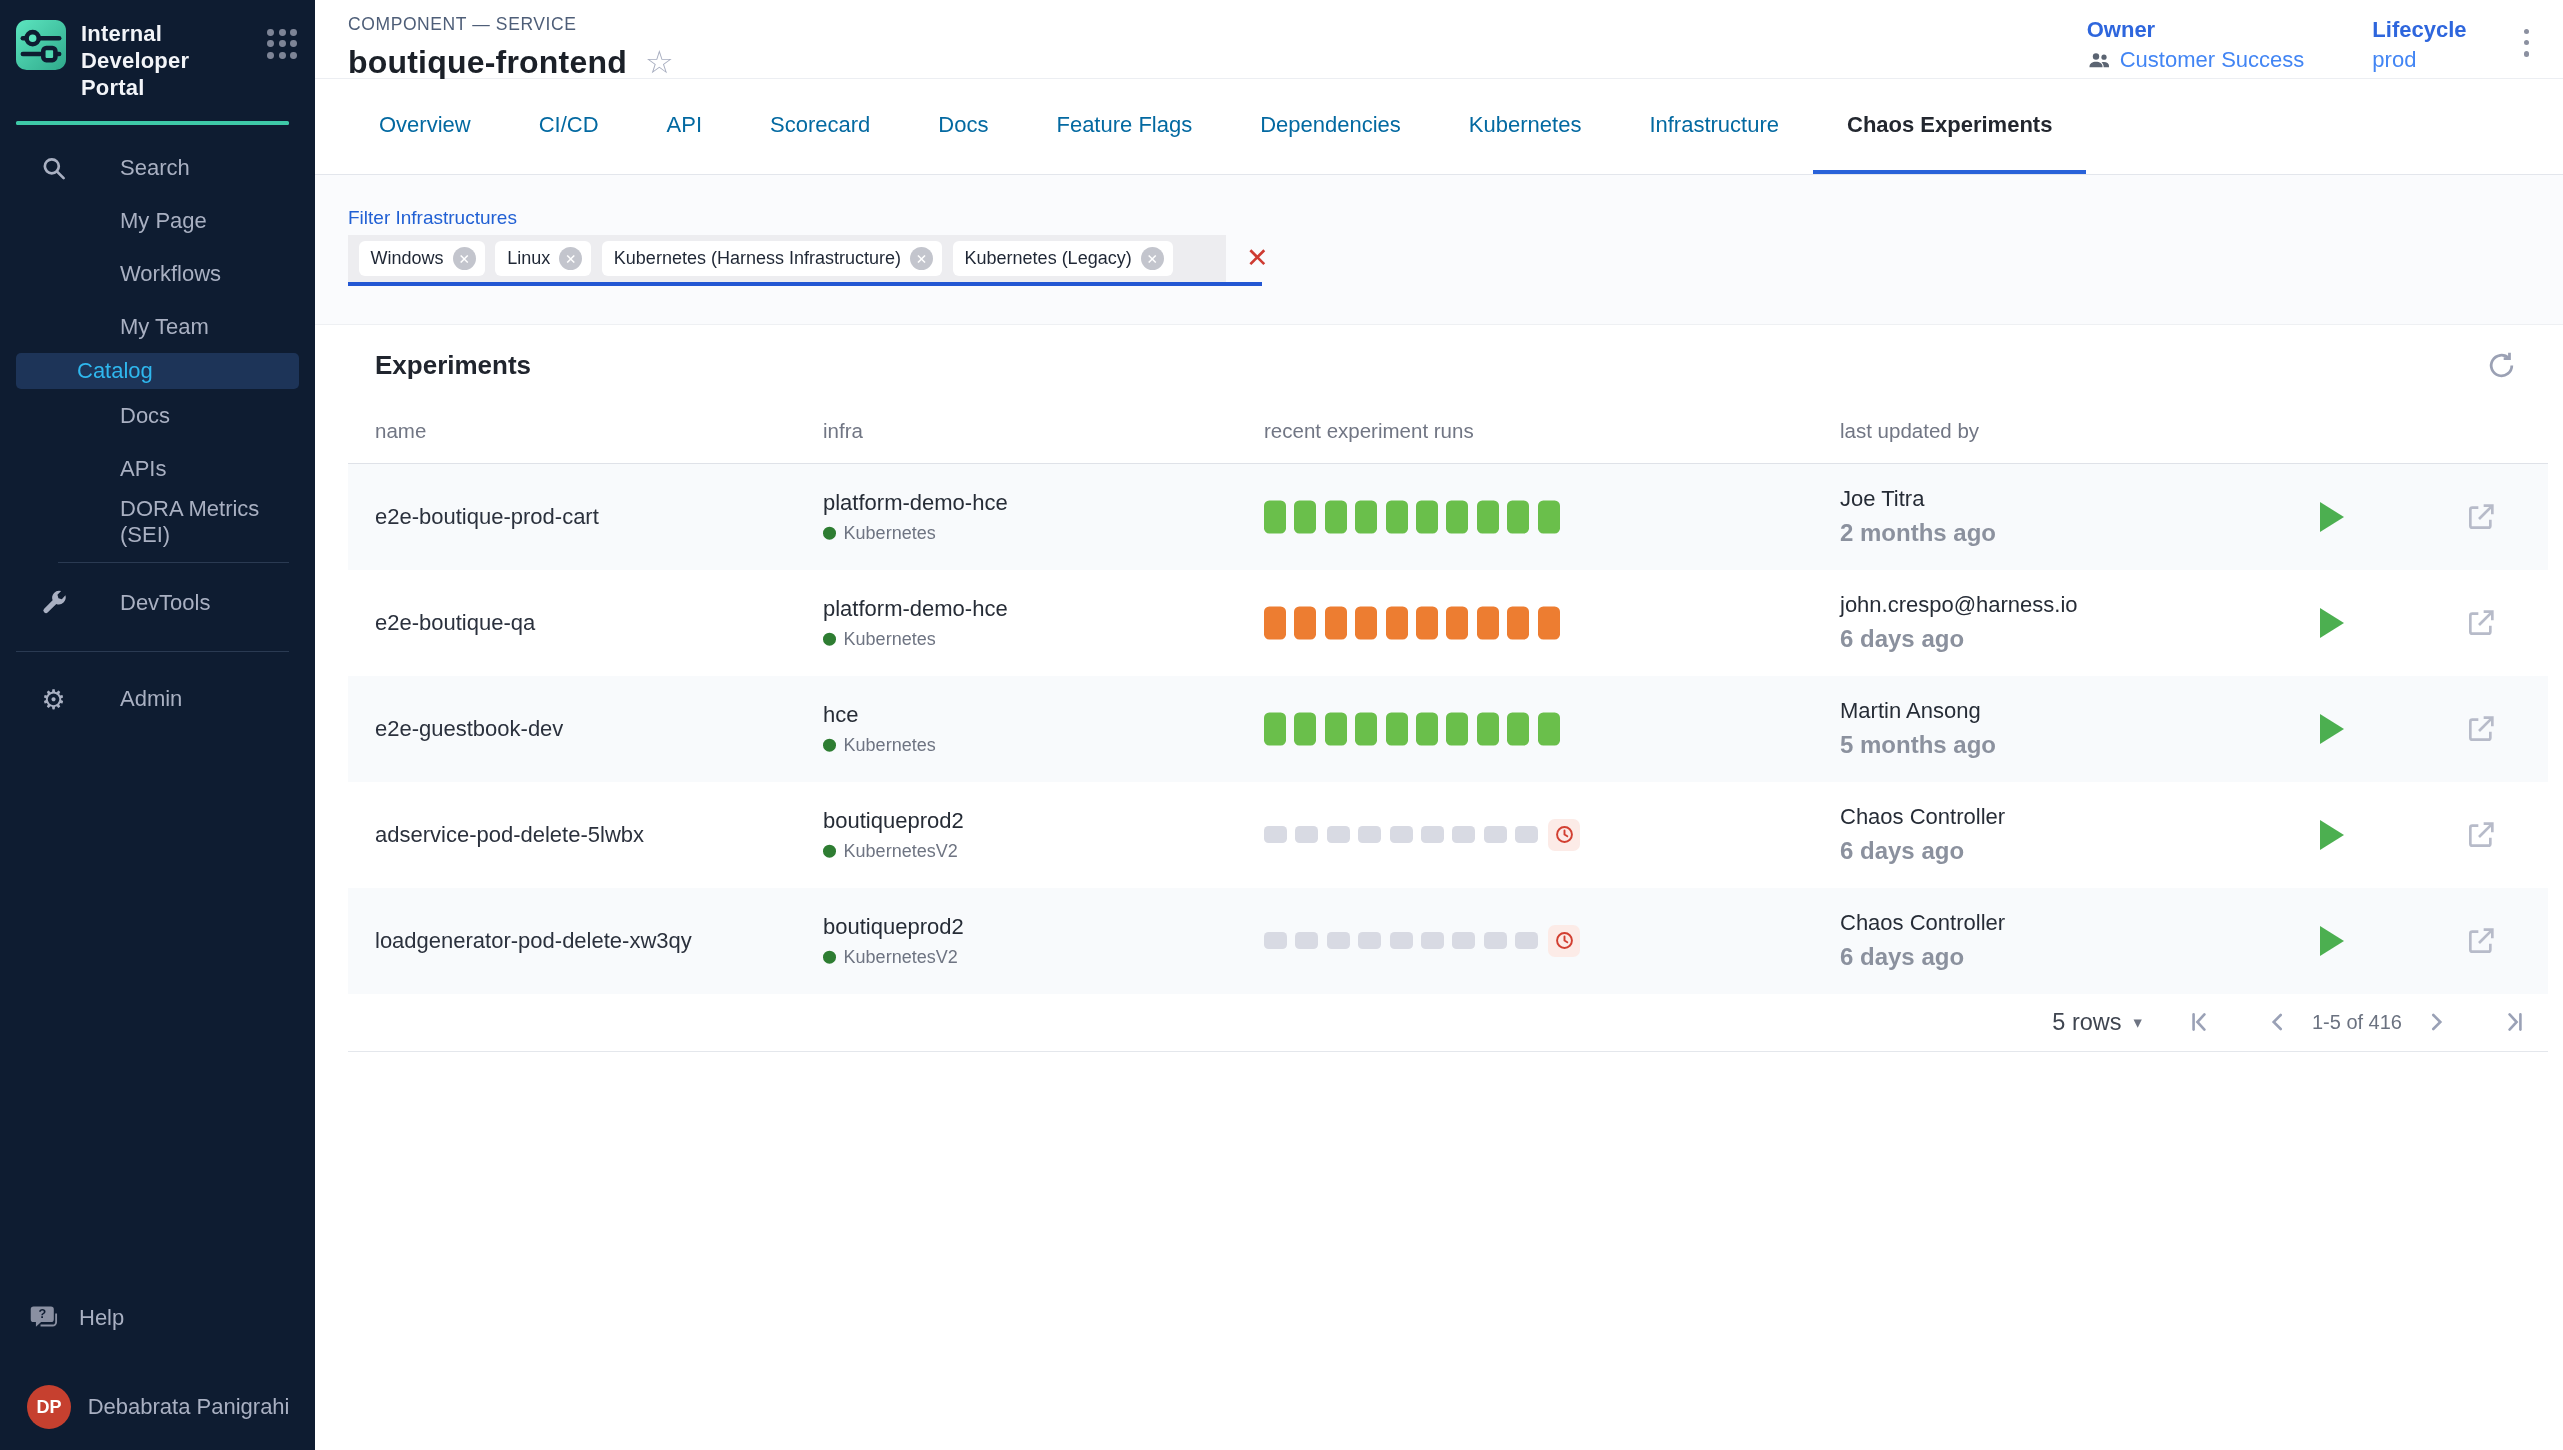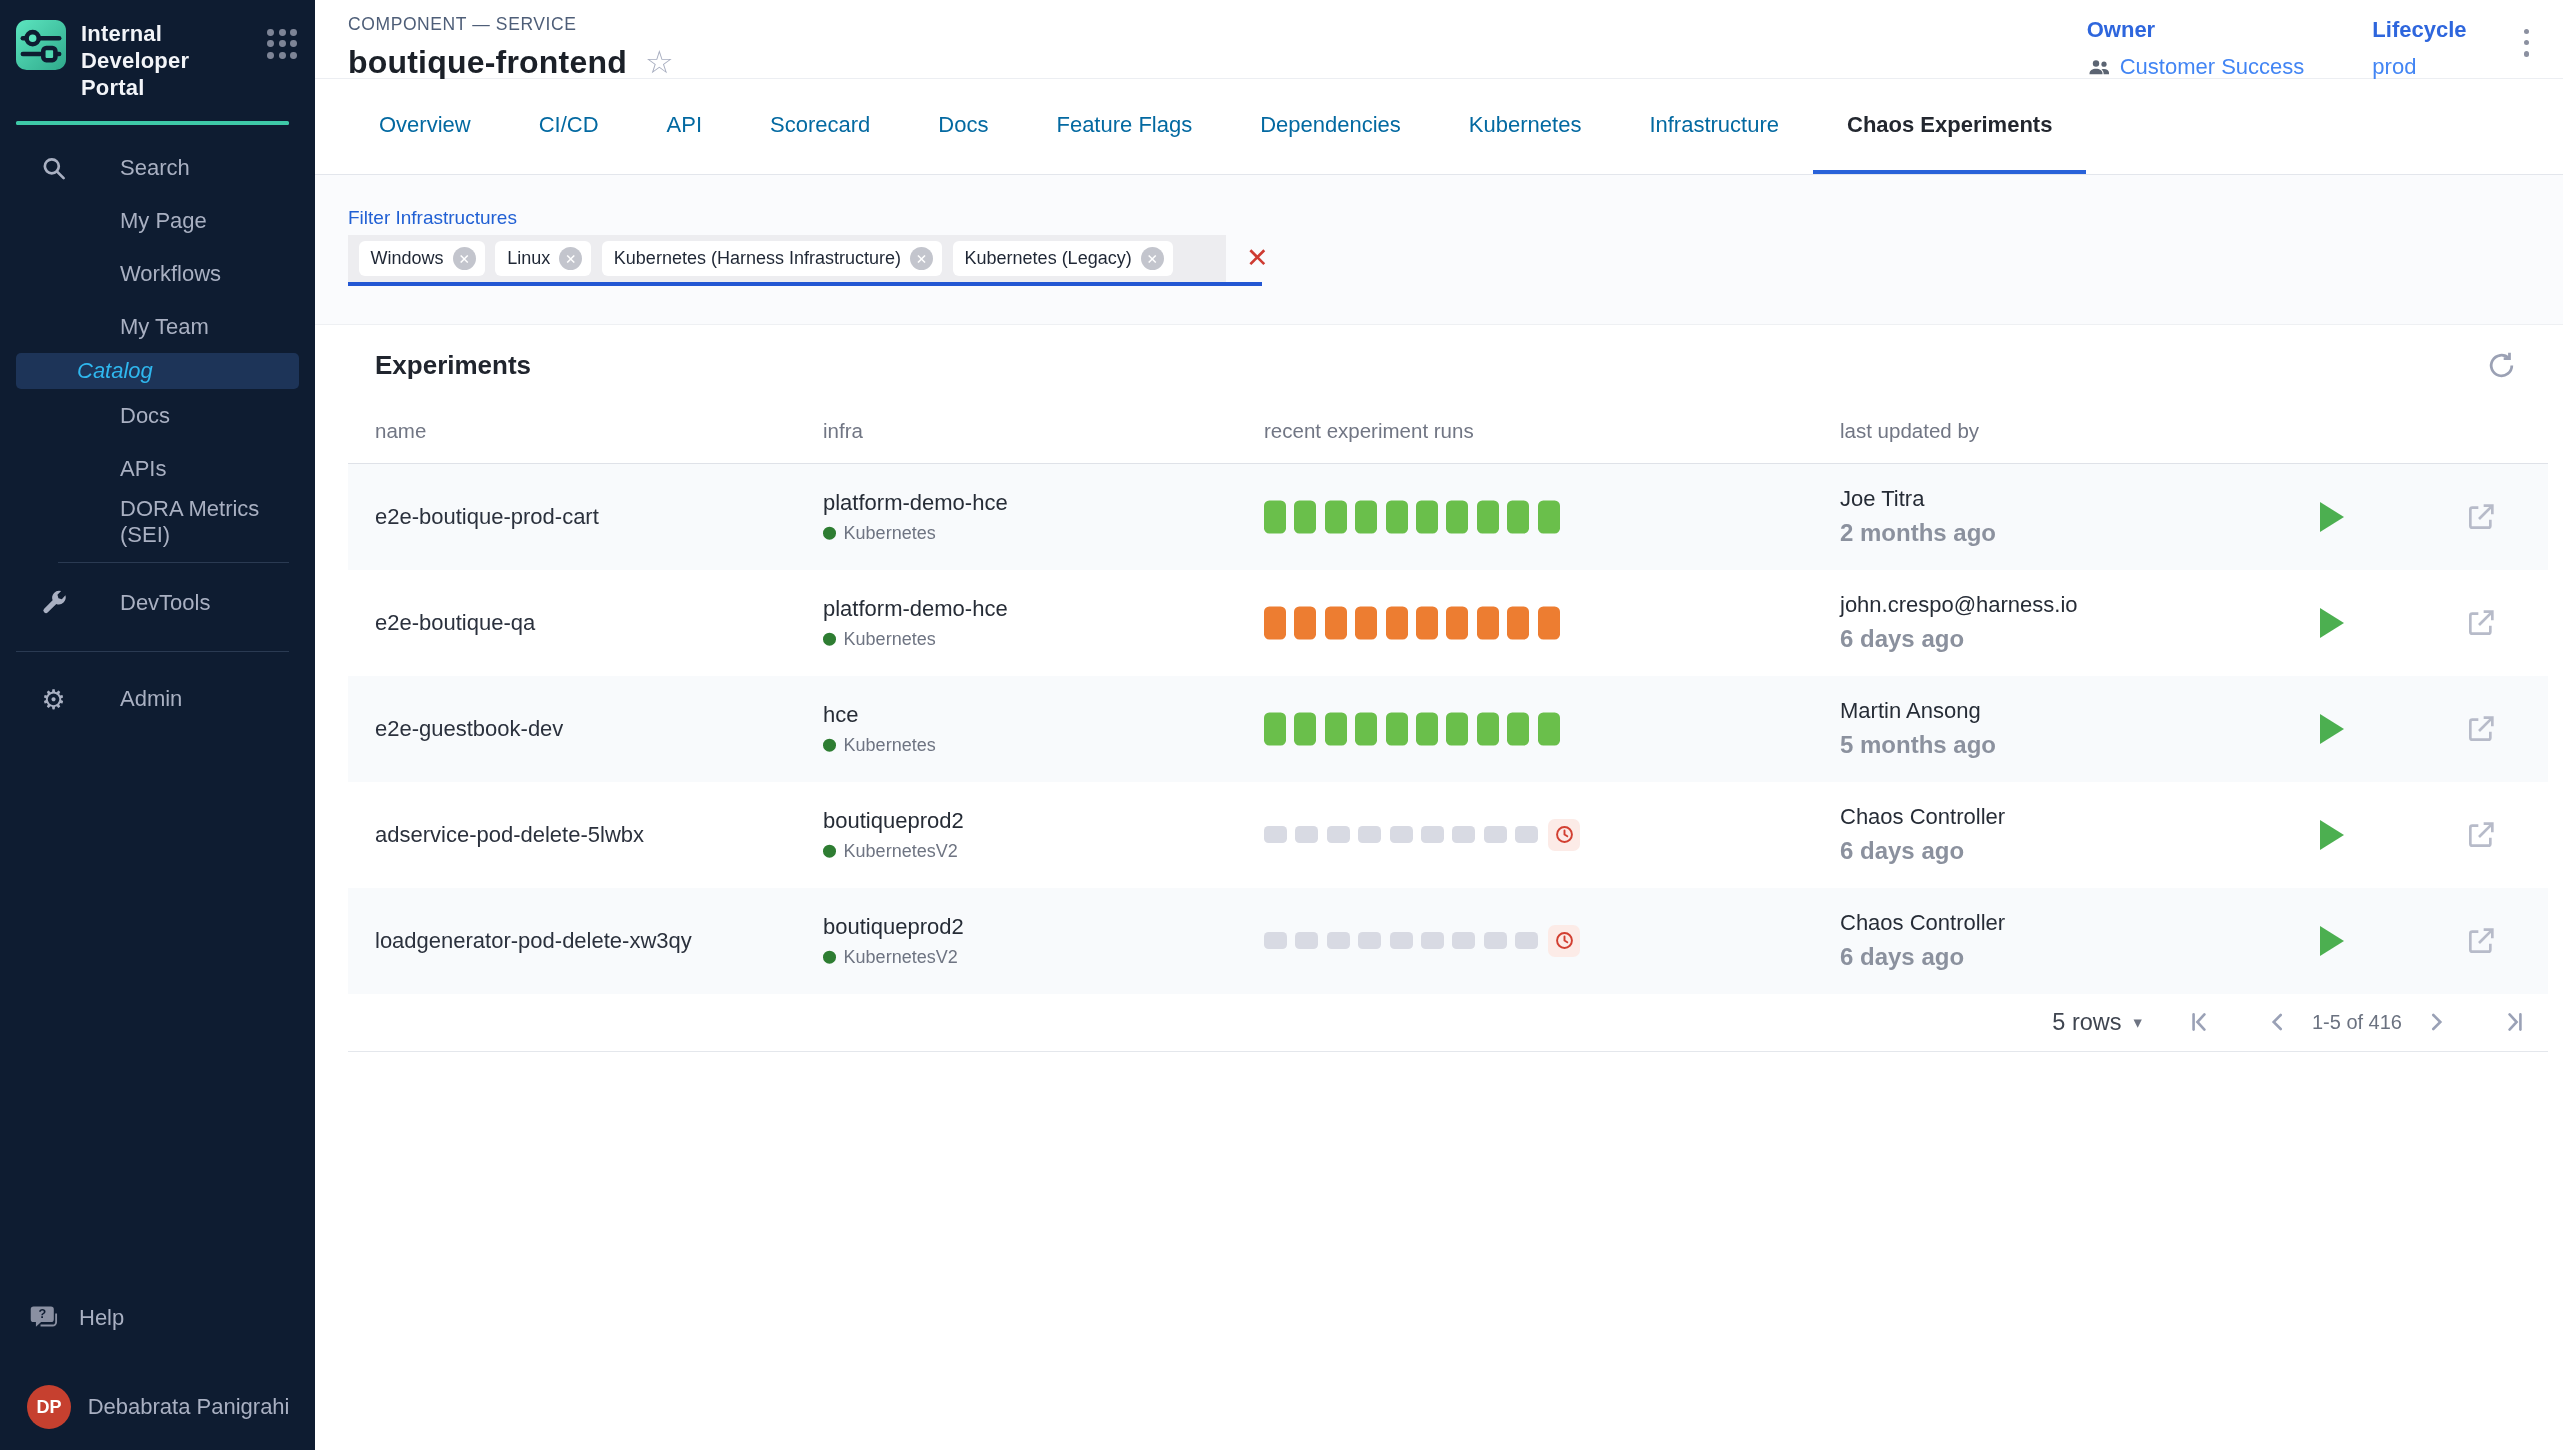--- a/index.html
+++ b/index.html
@@ -27,21 +27,21 @@
   .teal-rule { height: 3.8px; background: #3ec9a7; margin: 20px 26px 0 16px; border-radius: 1.5px; }
 
   nav.side-nav { margin-top: 16.7px; }
   .nav-item {
     height: 53px; display: flex; align-items: center; font-size: 22px;
     color: #a9b0c2; cursor: pointer; padding-left: 120px; position: relative;
   }
   .nav-item .nicon { position: absolute; left: 39px; top: 50%; transform: translateY(-50%); width: 29px; height: 29px; display:flex; align-items:center; justify-content:center; }
   .nav-item.active {
     margin: 0 16px; padding-left: 61px; border-radius: 5px;
-    background: #1d3458; color: #2fb7ee; height: 36px; font-style: italic;
+    background: #1d3458; color: #2fb7ee; height: 36px;
   }
   .side-divider { height: 0.8px; background: #2a3a52; margin: 13.7px 26px 13.7px 58px; }
   .side-divider.full { margin: 21px 26px 21px 16px; }
   .gear-glyph { font-family: "DejaVu Sans", sans-serif; font-size: 27px; color: #a9b0c2; }
 
   .sidebar-bottom { margin-top: auto; padding-bottom: 21px; }
   .help-row { display: flex; align-items: center; padding-left: 29px; height: 49px; cursor: pointer; font-size: 22px; color: #a9b0c2; }
   .help-row .hicon { margin-right: 20px; display: flex; }
   .user-row { display: flex; align-items: center; padding-left: 27px; margin-top: 43px; cursor: pointer; }
   .avatar {
@@ -58,21 +58,21 @@
     border-bottom: 0.8px solid #eceef2;
   }
   .eyebrow { font-size: 17.5px; color: #4e5e78; font-weight: 500; letter-spacing: 0.6px; }
   .title-row { display: flex; align-items: center; margin-top: 9px; }
   .page-title { font-size: 32px; font-weight: 700; color: #1b2028; letter-spacing: 0.2px; }
   .star-icon { font-size: 32px; color: #a8aec0; margin-left: 18px; cursor: pointer; line-height: 1; font-family: "DejaVu Sans", sans-serif; }
 
   .header-right { margin-left: auto; display: flex; align-items: flex-start; padding-top: 3px; }
   .meta-col { margin-left: 68px; }
   .meta-label { color: #2e66dd; font-size: 22px; font-weight: 700; }
-  .meta-value { display: flex; align-items: center; margin-top: 11px; font-size: 22px; color: #4285f4; text-align: center; }
+  .meta-value { display: flex; align-items: center; margin-top: 4px; font-size: 22px; color: #4285f4; text-align: center; }
   .meta-value .micon { margin-right: 9px; display: flex; }
   .meta-value.link { cursor: pointer; }
   .kebab-icon { margin-left: 53px; margin-top: 7.6px; display: flex; flex-direction: column; gap: 6px; cursor: pointer; padding: 4.6px; }
   .kebab-icon i { width: 5.3px; height: 5.3px; border-radius: 50%; background: #8b90a0; }
 
   .tabs { height: 96px; display: flex; align-items: stretch; padding-left: 30px; border-bottom: 0.8px solid #e3e6ec; background: #fff; }
   .tab {
     display: flex; align-items: center; padding: 0 34px; font-size: 22px; color: #0369a1;
     font-weight: 500; cursor: pointer; border-bottom: 4.6px solid transparent; white-space: nowrap;
   }

